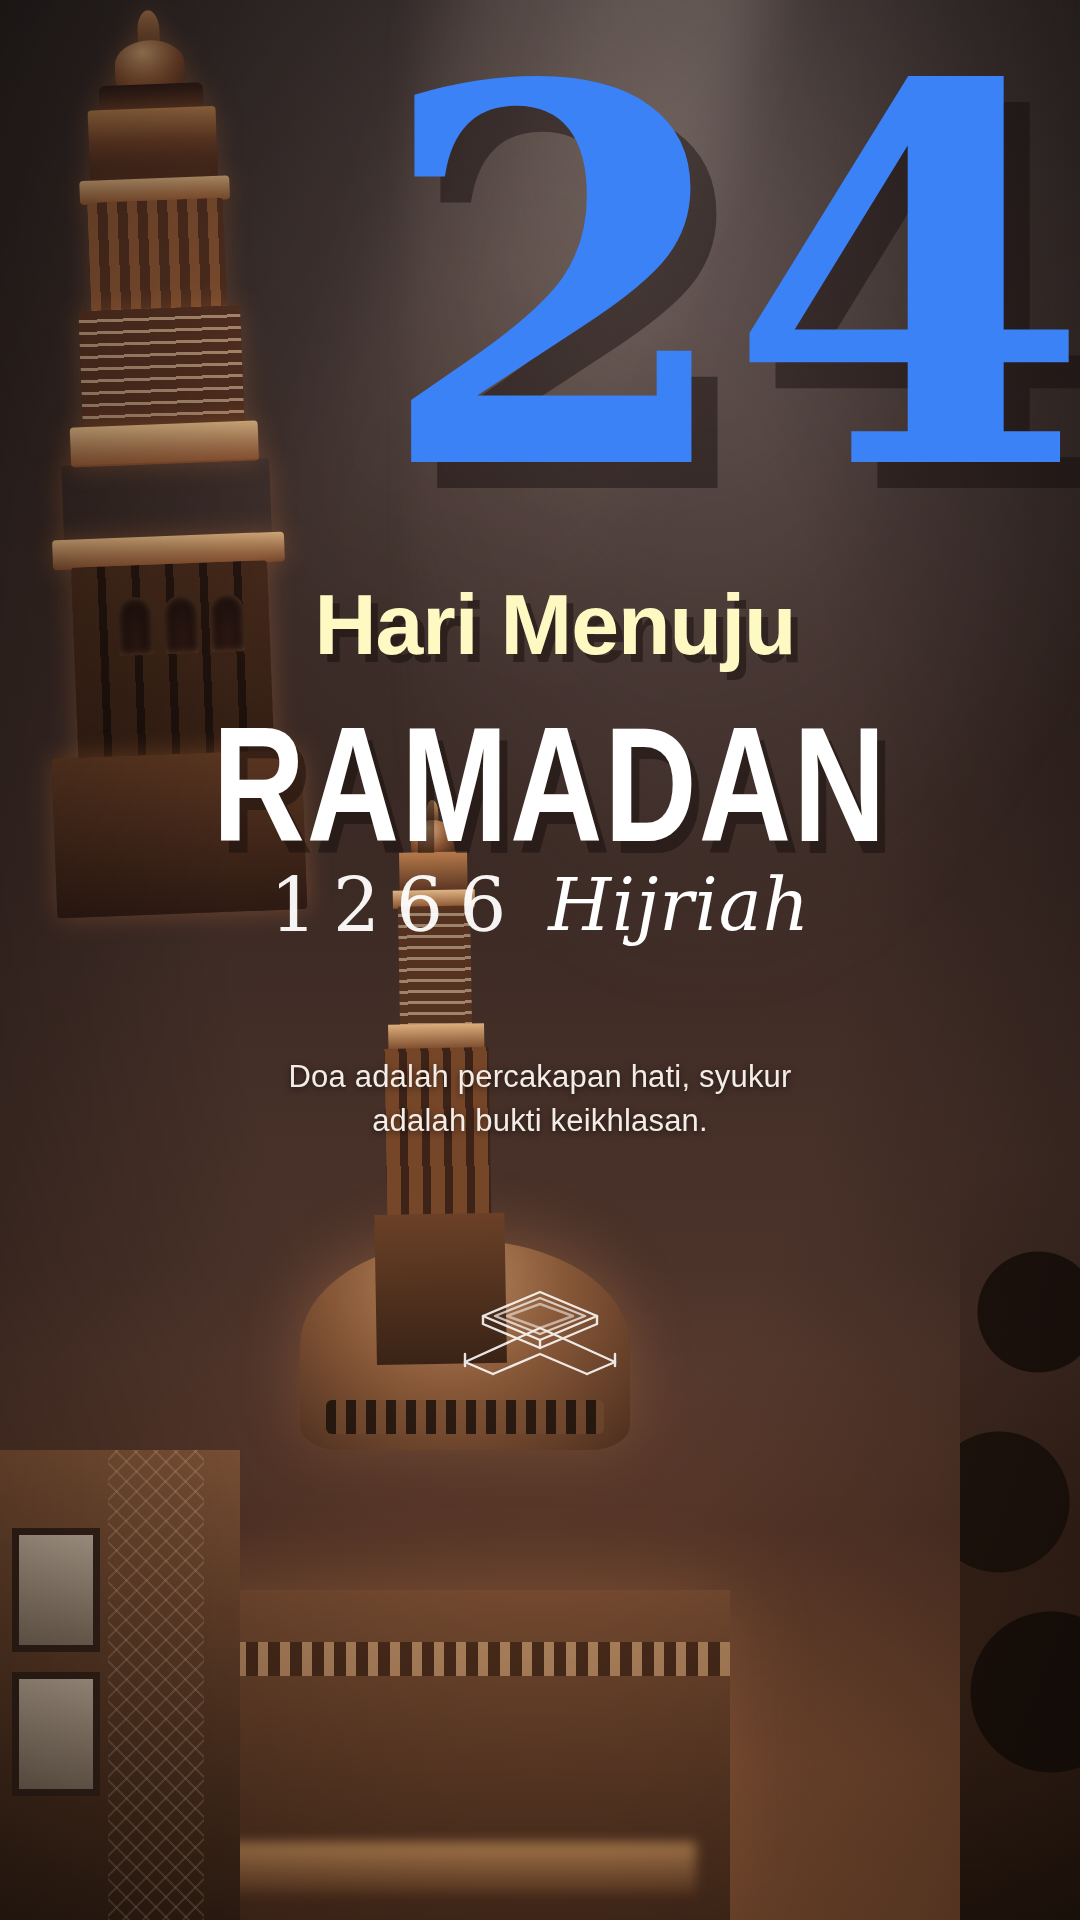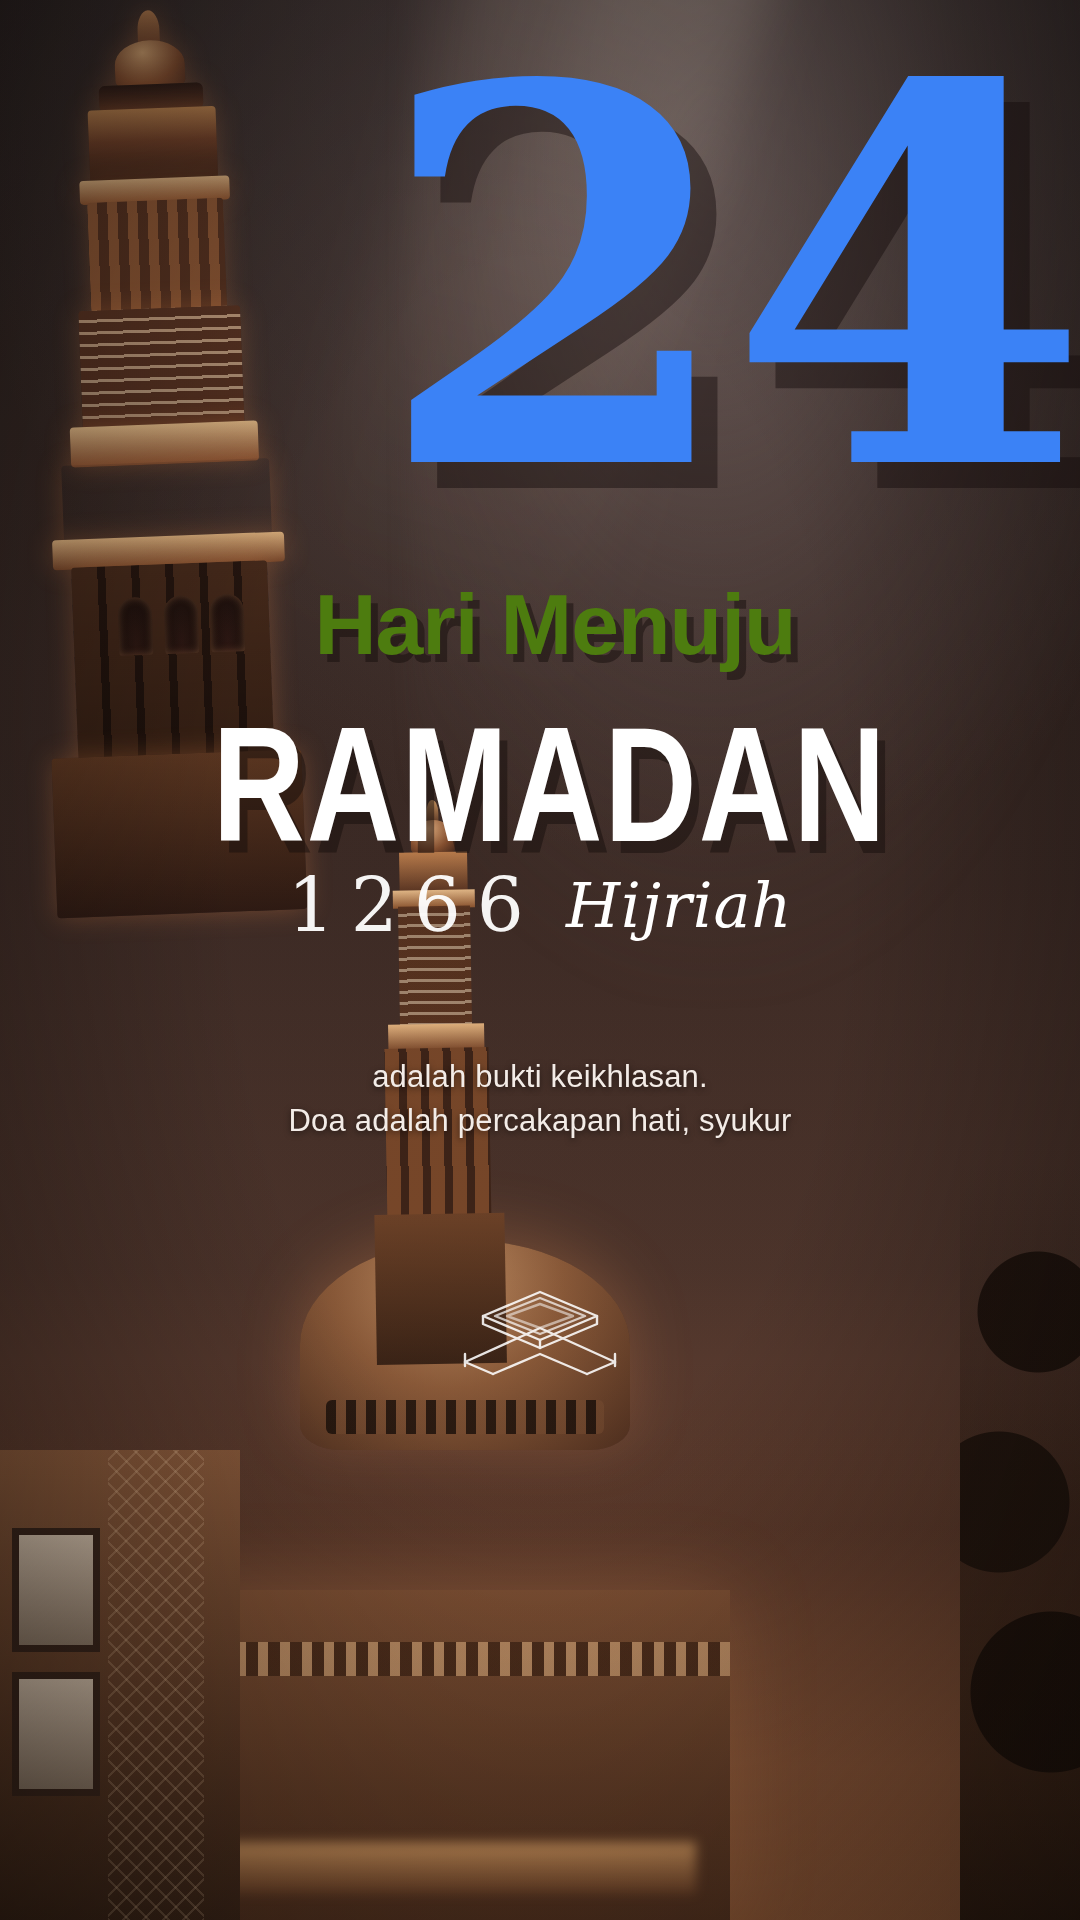--- a/index.html
+++ b/index.html
@@ -242,21 +242,21 @@
     padding-left: 60px;
   }
 
   .headline {
     position: absolute;
     top: 575px;
     left: 0; right: 0;
     text-align: center;
     font-size: 86px;
     font-weight: 700;
-    color: #4d7c0f;
+    color: #fef9c3;
     letter-spacing: -1px;
     text-shadow: 7px 8px 0 rgba(22,14,11,0.5);
     padding-left: 30px;
   }
 
   .ramadan {
     position: absolute;
     top: 690px;
     left: 0; right: 0;
     text-align: center;
@@ -281,21 +281,21 @@
   .hijri .year {
     font-family: "DejaVu Serif", serif;
     font-size: 74px;
     letter-spacing: 16px;
     opacity: .95;
     vertical-align: middle;
   }
   .hijri .word {
     font-family: "DejaVu Serif", serif;
     font-style: italic;
-    font-size: 62px;
+    font-size: 72px;
     letter-spacing: 1px;
     margin-left: 26px;
     vertical-align: middle;
   }
 
   .quote {
     position: absolute;
     top: 1055px;
     left: 0; right: 0;
     text-align: center;
@@ -380,22 +380,22 @@
 
     <div class="headline">Hari Menuju</div>
 
     <div class="ramadan">RAMADAN</div>
 
     <div class="hijri">
       <span class="year">1266</span><span class="word">Hijriah</span>
     </div>
 
     <div class="quote">
+      <div>Doa adalah percakapan hati, syukur</div>
       <div>adalah bukti keikhlasan.</div>
-      <div>Doa adalah percakapan hati, syukur</div>
     </div>
 
     <svg class="quran-icon" viewBox="0 0 210 130">
       <g fill="none" stroke="#ffffff" stroke-width="2.4" stroke-linejoin="round" stroke-linecap="round" opacity="0.95">
         <path d="M105 30 L48 54 L105 78 L162 54 Z"></path>
         <path d="M105 36 L60 54 L105 72 L150 54 Z" opacity="0.8"></path>
         <path d="M105 42 L72 54 L105 66 L138 54 Z" opacity="0.6"></path>
         <path d="M48 54 L48 62 L105 86 L162 62 L162 54"></path>
         <path d="M105 78 L105 86"></path>
         <path d="M30 100 L105 66 L180 100"></path>

